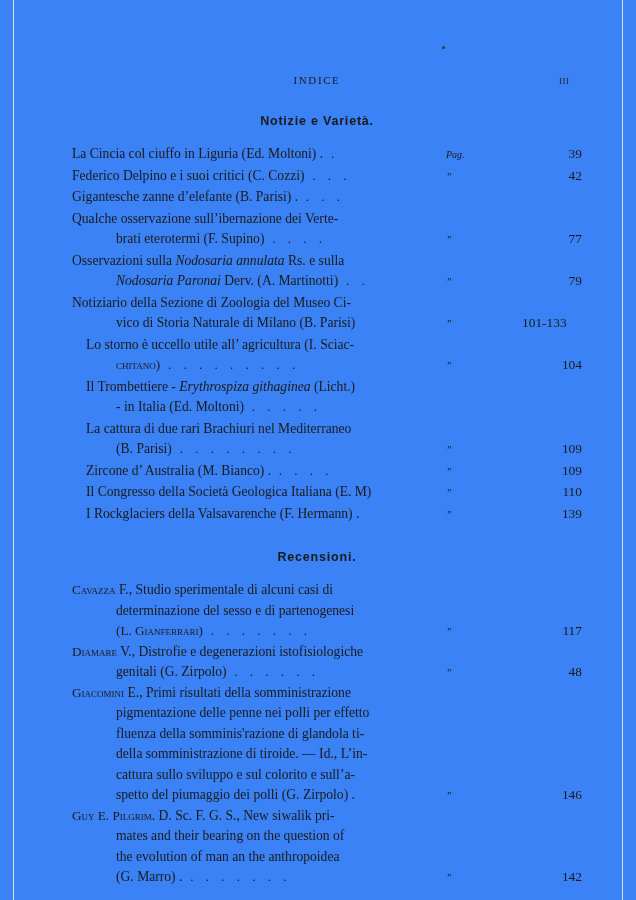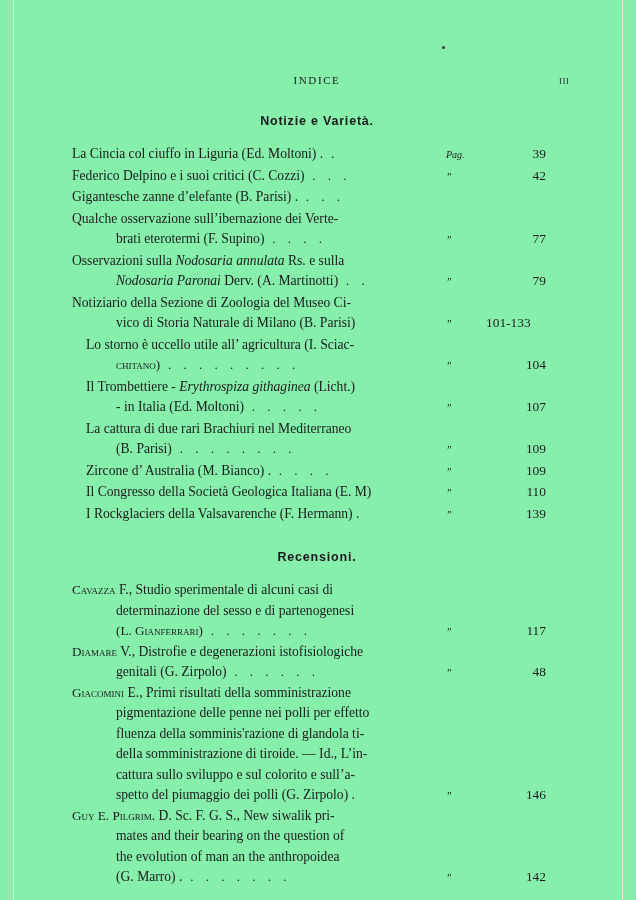--- a/index.html
+++ b/index.html
@@ -10,21 +10,21 @@
   body {
     width: 636px;
     height: 900px;
     position: relative;
     font-family: "Liberation Serif", serif;
     color: #1a1a1a;
   }
   .page {
     position: absolute;
     inset: 0;
-    background: #86efac;
+    background: #3b82f6;
   }
   
   .edge-left {
     position: absolute;
     left: 13px;
     top: 0;
     width: 1px;
     height: 900px;
     background: #e2e0da;
   }
@@ -122,20 +122,21 @@
     display: inline-block;
     width: 40px;
     font-style: italic;
     font-size: 10px;
   }
   .pg .num {
     display: inline-block;
     width: 60px;
     text-align: right;
     font-size: 13.4px;
+    margin-left: 36px;
   }
   .pg .num.wide {
     width: 72px;
     text-align: left;
   }
   .ind1 { padding-left: 0px; }
   .ind2 { padding-left: 14px; }
   .ind3 { padding-left: 44px; }
   .recensioni .entry { margin-bottom: 0; }
 </style>
@@ -176,21 +177,21 @@
           <div class="entry">
             <div class="line ind1"><span class="txt">Notiziario della Sezione di Zoologia del Museo Ci-</span></div>
             <div class="line ind3"><span class="txt">vico di Storia Naturale di Milano (B. Parisi)</span><span class="pg"><span class="mark">”</span><span class="num wide">101-133</span></span></div>
           </div>
           <div class="entry">
             <div class="line ind2"><span class="txt">Lo storno è uccello utile all’ agricultura (I. Sciac-</span></div>
             <div class="line ind3"><span class="txt"><span class="sc">chitano)</span><span class="dots"> . . . . . . . . .</span></span><span class="pg"><span class="mark">”</span><span class="num">104</span></span></div>
           </div>
           <div class="entry">
             <div class="line ind2"><span class="txt">Il Trombettiere - <span class="it">Erythrospiza githaginea</span> (Licht.)</span></div>
-            <div class="line ind3"><span class="txt">- in Italia (Ed. Moltoni)<span class="dots"> . . . . .</span></span><span class="pg"><span class="mark">”</span><span class="num">107</span></span></div>
+            <div class="line ind3"><span class="txt">- in Italia (Ed. Moltoni)<span class="dots"> . . . . .</span></span></div>
           </div>
           <div class="entry">
             <div class="line ind2"><span class="txt">La cattura di due rari Brachiuri nel Mediterraneo</span></div>
             <div class="line ind3"><span class="txt">(B. Parisi)<span class="dots"> . . . . . . . .</span></span><span class="pg"><span class="mark">”</span><span class="num">109</span></span></div>
           </div>
           <div class="entry">
             <div class="line ind2"><span class="txt">Zircone d’ Australia (M. Bianco) .<span class="dots"> . . . .</span></span><span class="pg"><span class="mark">”</span><span class="num">109</span></span></div>
           </div>
           <div class="entry">
             <div class="line ind2"><span class="txt">Il Congresso della Società Geologica Italiana (E. M)</span><span class="pg"><span class="mark">”</span><span class="num">110</span></span></div>

